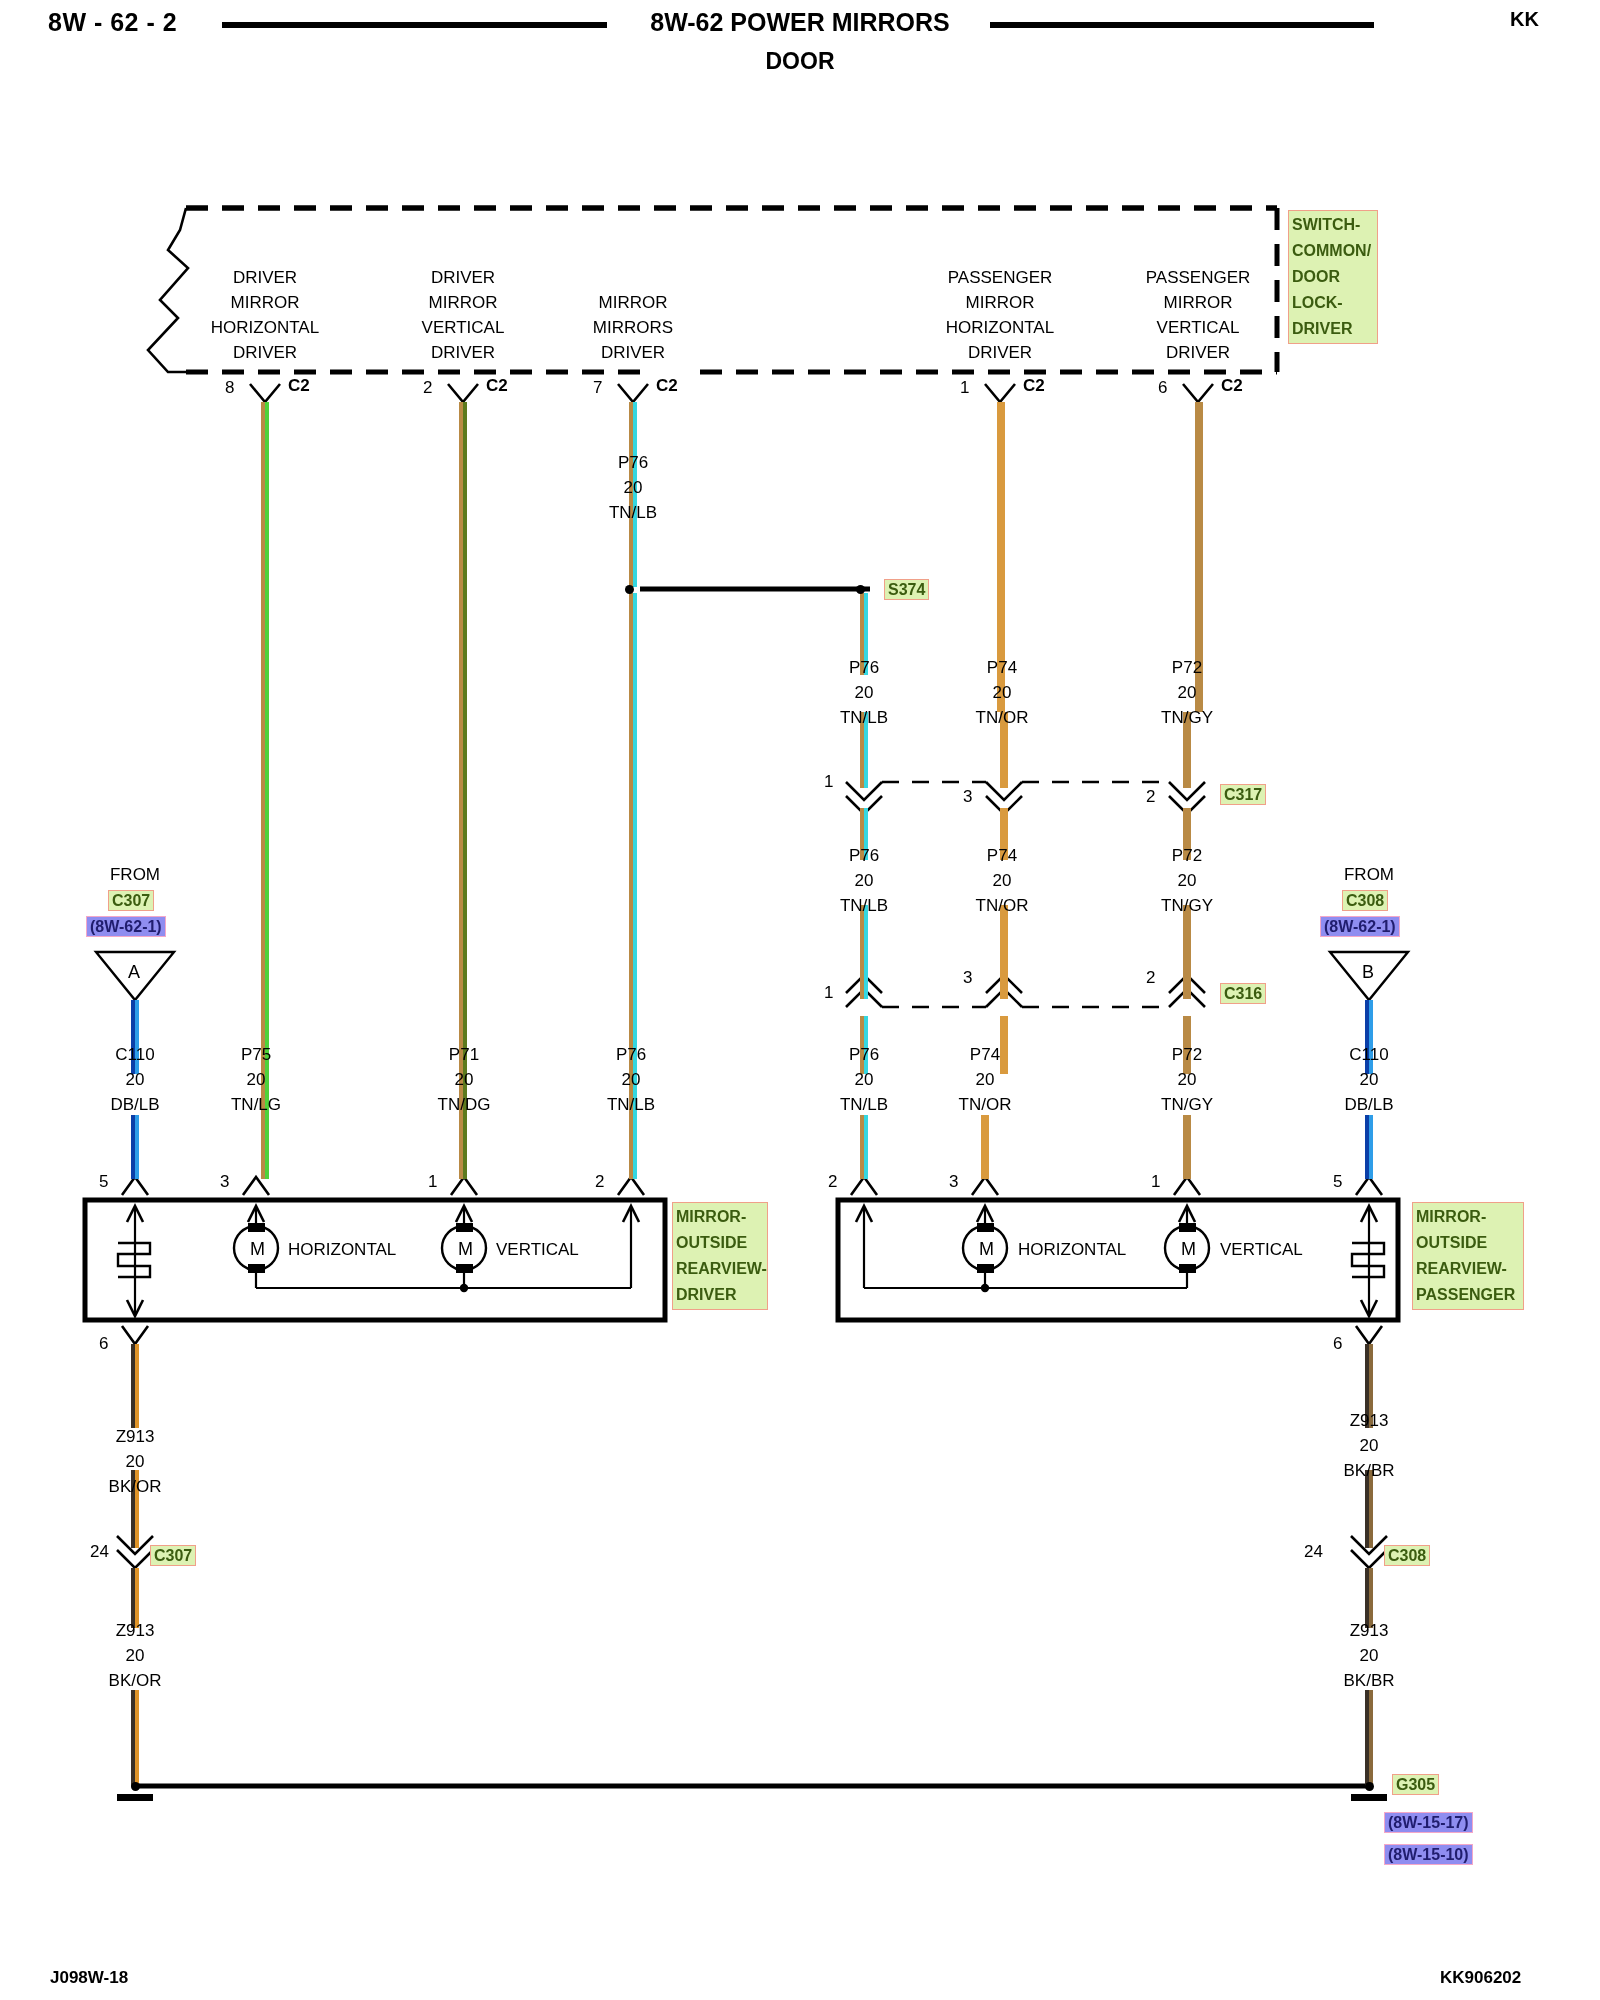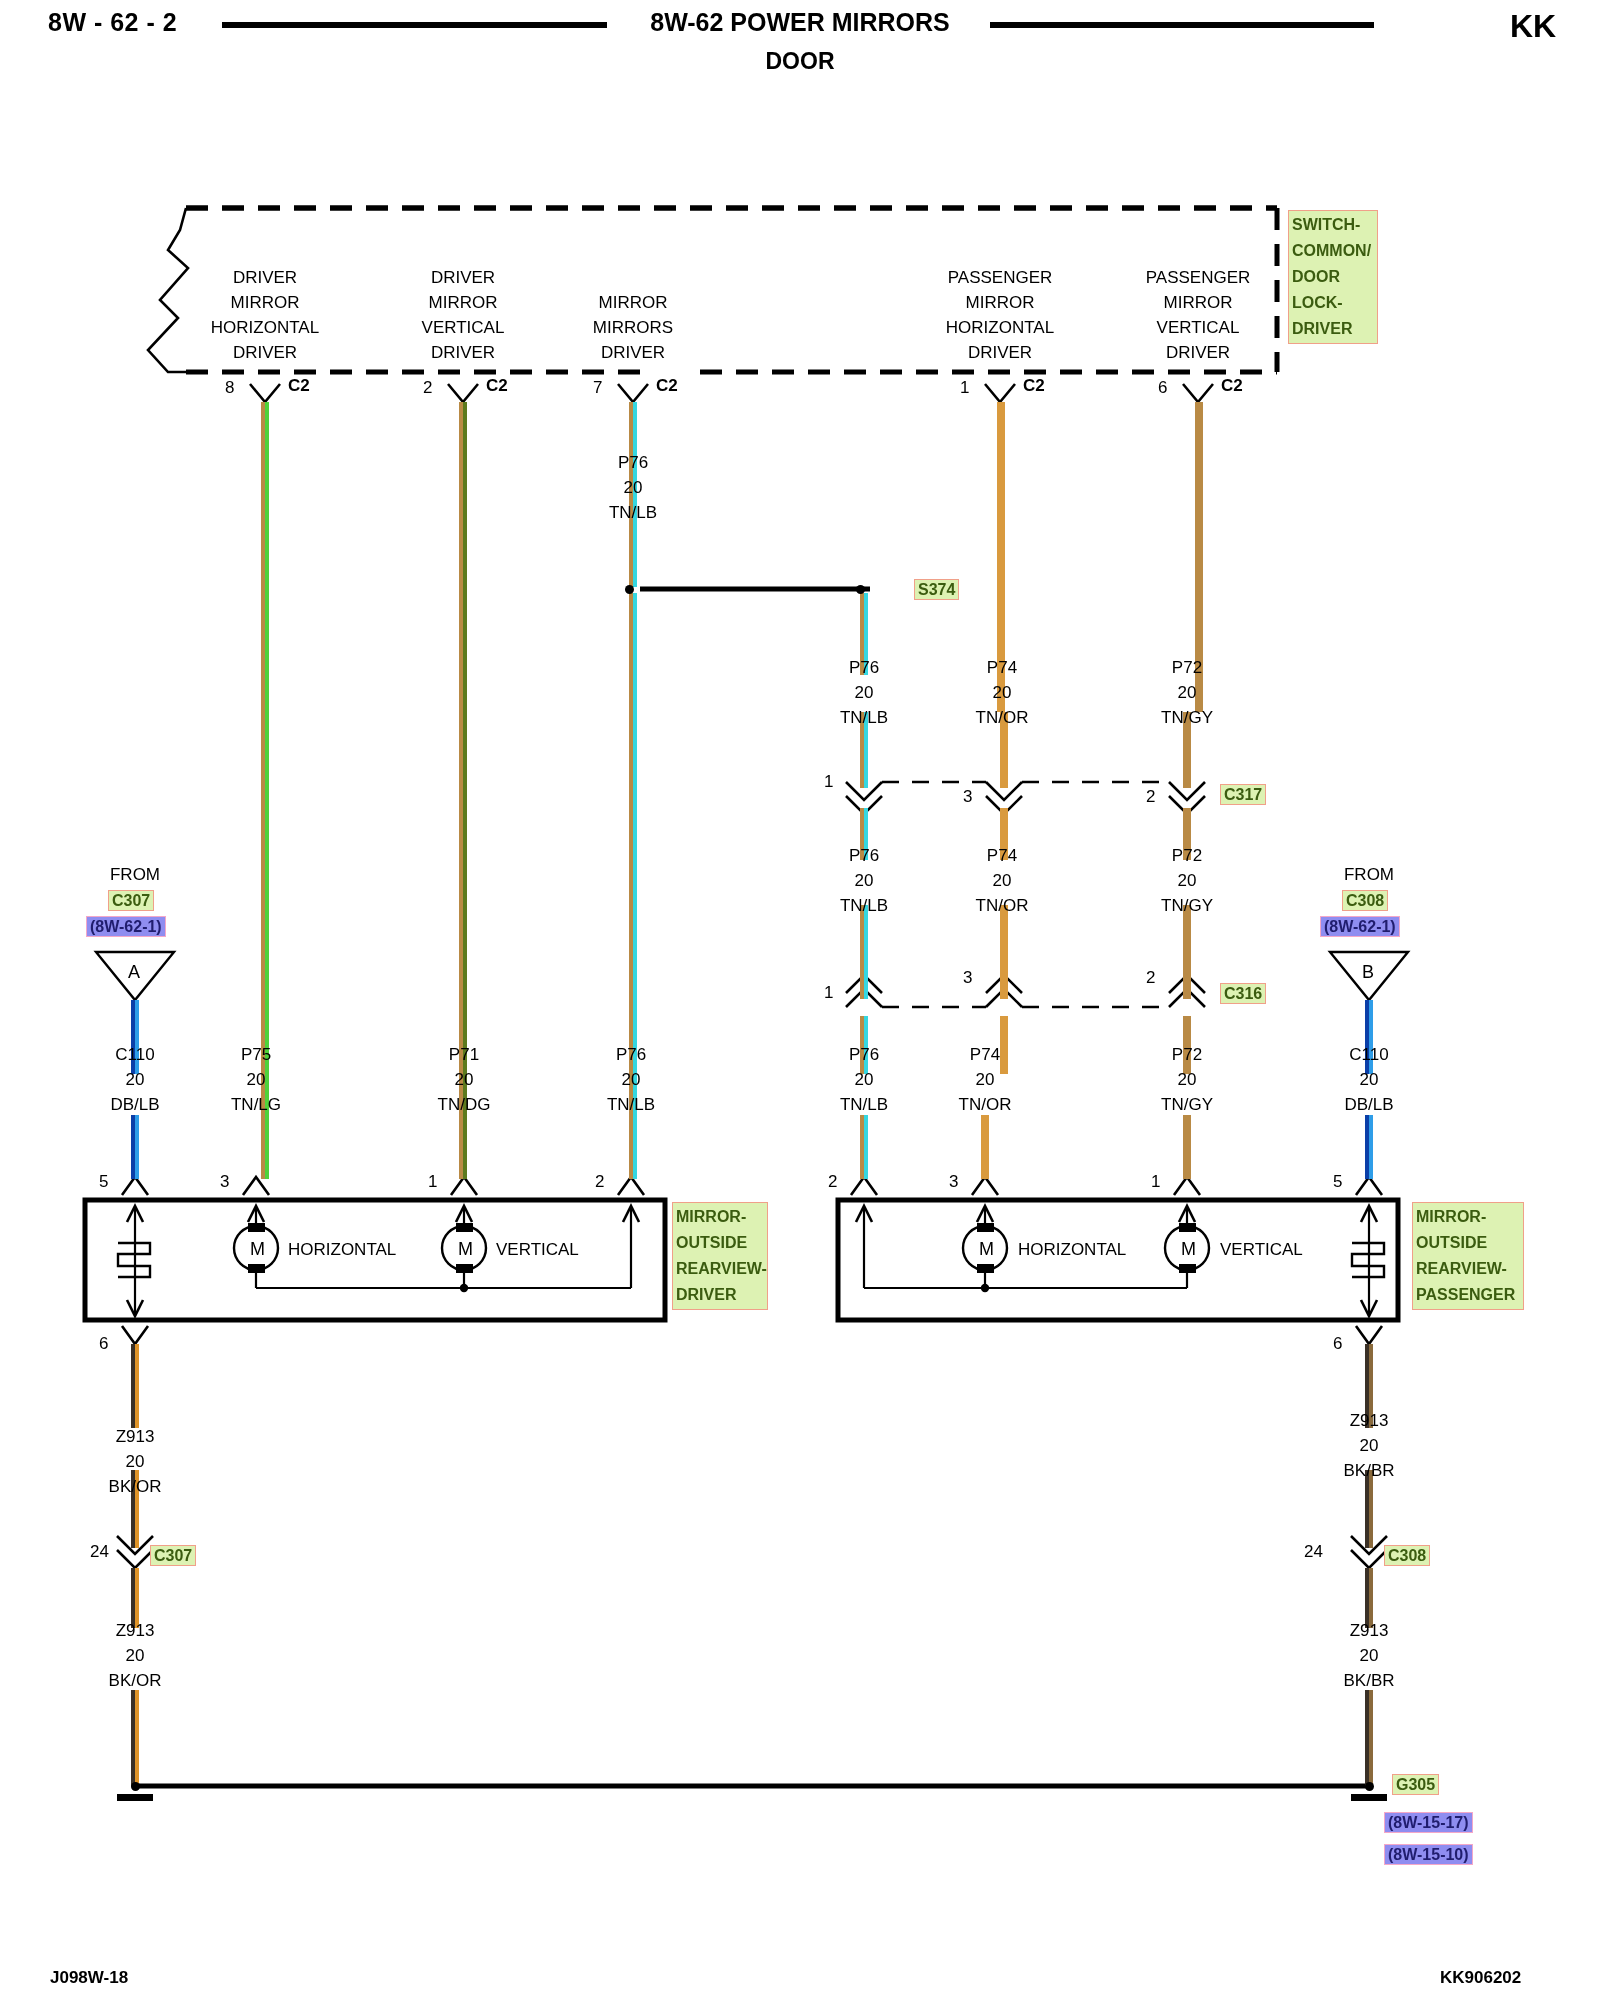--- a/index.html
+++ b/index.html
@@ -2,21 +2,21 @@
 <html><head>
 <meta charset="utf-8">
 <style>
   html,body{margin:0;padding:0;background:#fff;}
   body{width:1600px;height:2000px;position:relative;
        font-family:"Liberation Sans",sans-serif;color:#000;
        -webkit-font-smoothing:antialiased;}
   .abs{position:absolute;}
   
   #hdr-left{left:48px;top:8px;font-size:25px;font-weight:bold;letter-spacing:.5px;}
-  #hdr-right{left:1510px;top:8px;font-size:32px;font-weight:bold;}
+  #hdr-right{left:1510px;top:8px;font-size:20px;font-weight:bold;}
   #hdr-title{left:0;top:8px;width:1600px;text-align:center;font-size:25px;font-weight:bold;}
   #hdr-sub{left:0;top:48px;width:1600px;text-align:center;font-size:23px;font-weight:bold;}
   #hdr-rule-l{left:222px;top:22px;width:385px;height:6px;background:#000;}
   #hdr-rule-r{left:990px;top:22px;width:384px;height:6px;background:#000;}
   
   #ftr-left{left:50px;top:1968px;font-size:17px;font-weight:bold;}
   #ftr-right{left:1440px;top:1968px;font-size:17px;font-weight:bold;}
   
   .txt{font-size:17px;line-height:25px;white-space:nowrap;}
   .ctr{text-align:center;transform:translateX(-50%);}
@@ -368,21 +368,21 @@
     <div>LOCK-</div>
     <div>DRIVER</div>
   </div>
 
   <div class="abs txt ctr" style="left:633px;top:450px;">
     <div>P76</div>
     <div>20</div>
     <div>TN/LB</div>
   </div>
 
-  <div class="abs chip chip-grn" style="left:884px;top:579px;margin-left:30px;">S374</div>
+  <div class="abs chip chip-grn" style="left:884px;top:579px;">S374</div>
 
   <div class="abs txt ctr" style="left:864px;top:655px;">
     <div>P76</div>
     <div>20</div>
     <div>TN/LB</div>
   </div>
   <div class="abs txt ctr" style="left:1002px;top:655px;">
     <div>P74</div>
     <div>20</div>
     <div>TN/OR</div>

